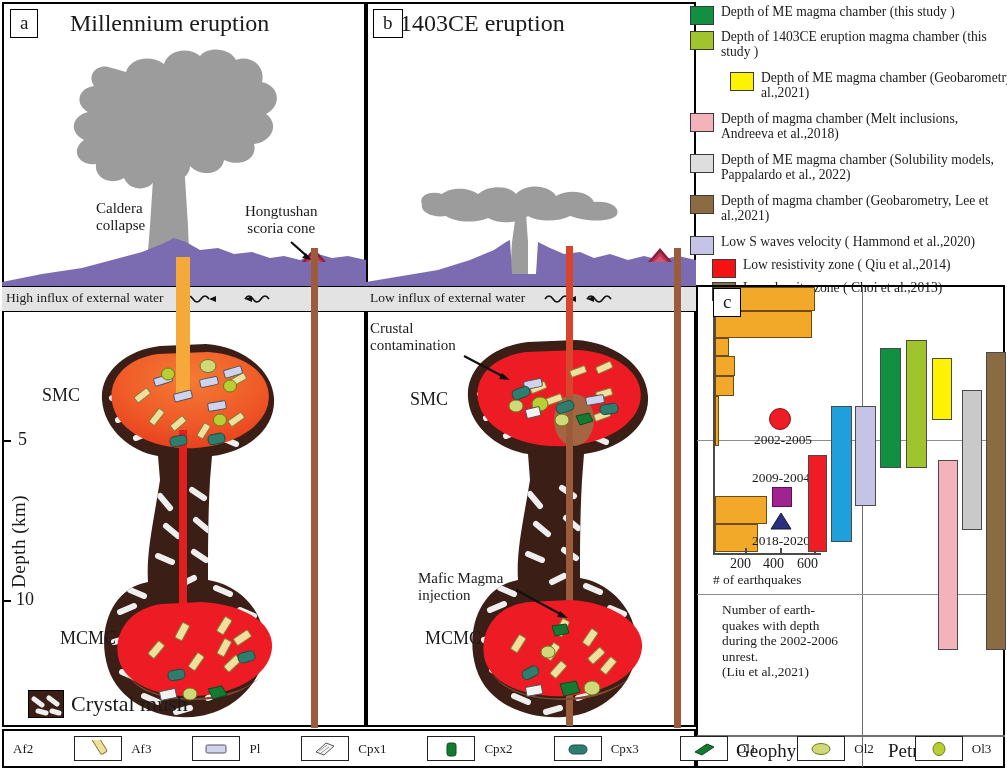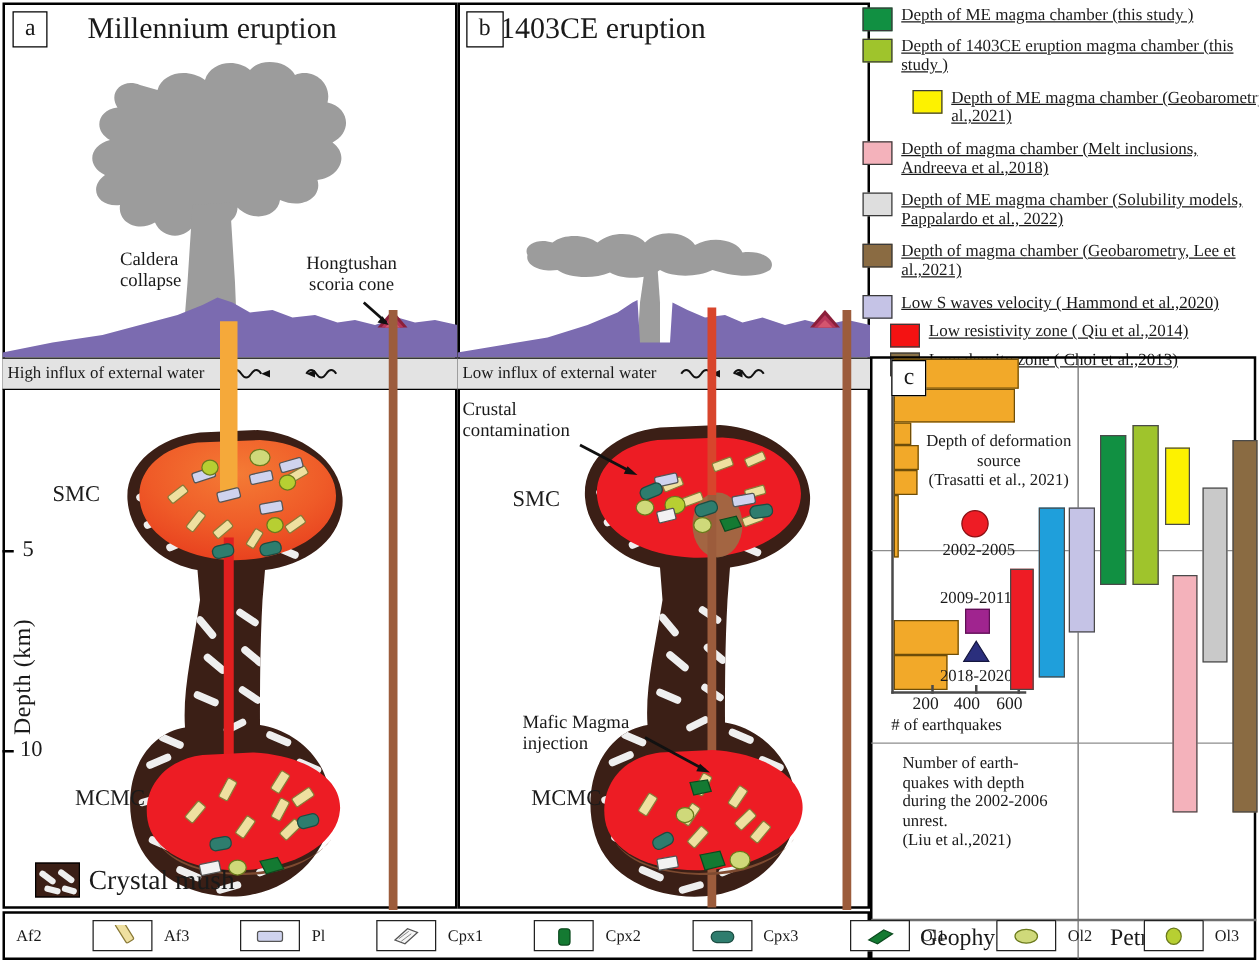--- a/index.html
+++ b/index.html
@@ -24,21 +24,21 @@
   .xlabel{position:absolute;font-size:18px;white-space:nowrap;z-index:25;}
   .xlabel.sm{font-size:15px;line-height:1.12;}
 
   
   .depth-axis-label{position:absolute;font-size:19px;writing-mode:vertical-rl;transform:rotate(180deg);letter-spacing:.5px;}
   .tick-num{position:absolute;font-size:18px;}
   .tick-mark{position:absolute;background:#000;height:1.6px;width:9px;}
 
   
   #legend{position:absolute;left:690px;top:2px;width:316px;height:283px;}
-  .lg-row{position:absolute;display:flex;align-items:flex-start;text-decoration:underline;}
+  .lg-row{position:absolute;display:flex;align-items:flex-start;}
   .lg-sw{width:22px;height:17px;border:1.4px solid #3a3a3a;flex:0 0 auto;margin-right:7px;margin-top:2px;}
   .lg-tx{font-size:13.6px;line-height:1.12;}
 
   
   .c-line{position:absolute;background:#8d8d8d;}
   .c-vline{position:absolute;background:#6e6e6e;width:1.4px;}
   .hbar{position:absolute;background:#f2a929;border:1.2px solid #6d4d09;box-sizing:border-box;}
   .vbar{position:absolute;border:1.4px solid #4a4a4a;box-sizing:border-box;}
   .c-text{position:absolute;font-size:13.4px;line-height:1.16;}
   .c-axisnum{position:absolute;font-size:14px;text-align:center;}
@@ -454,30 +454,25 @@
   <div class="abs" style="left:713px;top:553px;width:108px;height:2px;background:#4a4a4a;"></div>
   <div class="abs" style="left:745px;top:548px;width:1.6px;height:7px;background:#4a4a4a;"></div>
   <div class="abs" style="left:780px;top:548px;width:1.6px;height:7px;background:#4a4a4a;"></div>
   <div class="abs" style="left:814px;top:548px;width:1.6px;height:7px;background:#4a4a4a;"></div>
 
   <div class="c-axisnum" style="left:730px;top:556px;">200</div>
   <div class="c-axisnum" style="left:763px;top:556px;">400</div>
   <div class="c-axisnum" style="left:797px;top:556px;">600</div>
   <div class="c-text" style="left:713px;top:572px;"># of earthquakes</div>
 
-  <div class="c-text" style="left:735px;top:345px;width:128px;text-align:center;">
-    <div>Depth of  deformation</div>
-    <div>source</div>
-    <div>(Trasatti et al., 2021)</div>
-  </div>
 
   <div class="abs" style="left:769px;top:408px;width:20px;height:20px;border-radius:50%;background:#ee1c25;border:1px solid #8a1014;"></div>
   <div class="c-text" style="left:754px;top:432px;">2002-2005</div>
 
-  <div class="c-text" style="left:752px;top:470px;">2009-2011</div>
+  <div class="c-text" style="left:752px;top:470px;">2009-2004</div>
   <div class="abs" style="left:772px;top:487px;width:18px;height:18px;background:#a0248f;border:1px solid #5e1054;"></div>
 
   <svg class="abs" style="left:770px;top:512px;width:22px;height:18px;" viewBox="0 0 22 18">
     <path d="M11 1 L 21 17 L 1 17 Z" fill="#2b2f7d" stroke="#14163e" stroke-width="1"></path>
   </svg>
   <div class="c-text" style="left:752px;top:533px;">2018-2020</div>
 
   <div class="vbar" style="left:808px;top:455px;width:19px;height:97px;background:#ee1c25;"></div>
   <div class="vbar" style="left:831px;top:406px;width:21px;height:136px;background:#1f9fdb;"></div>
   <div class="vbar" style="left:855px;top:406px;width:21px;height:100px;background:#c5c3e6;"></div>

